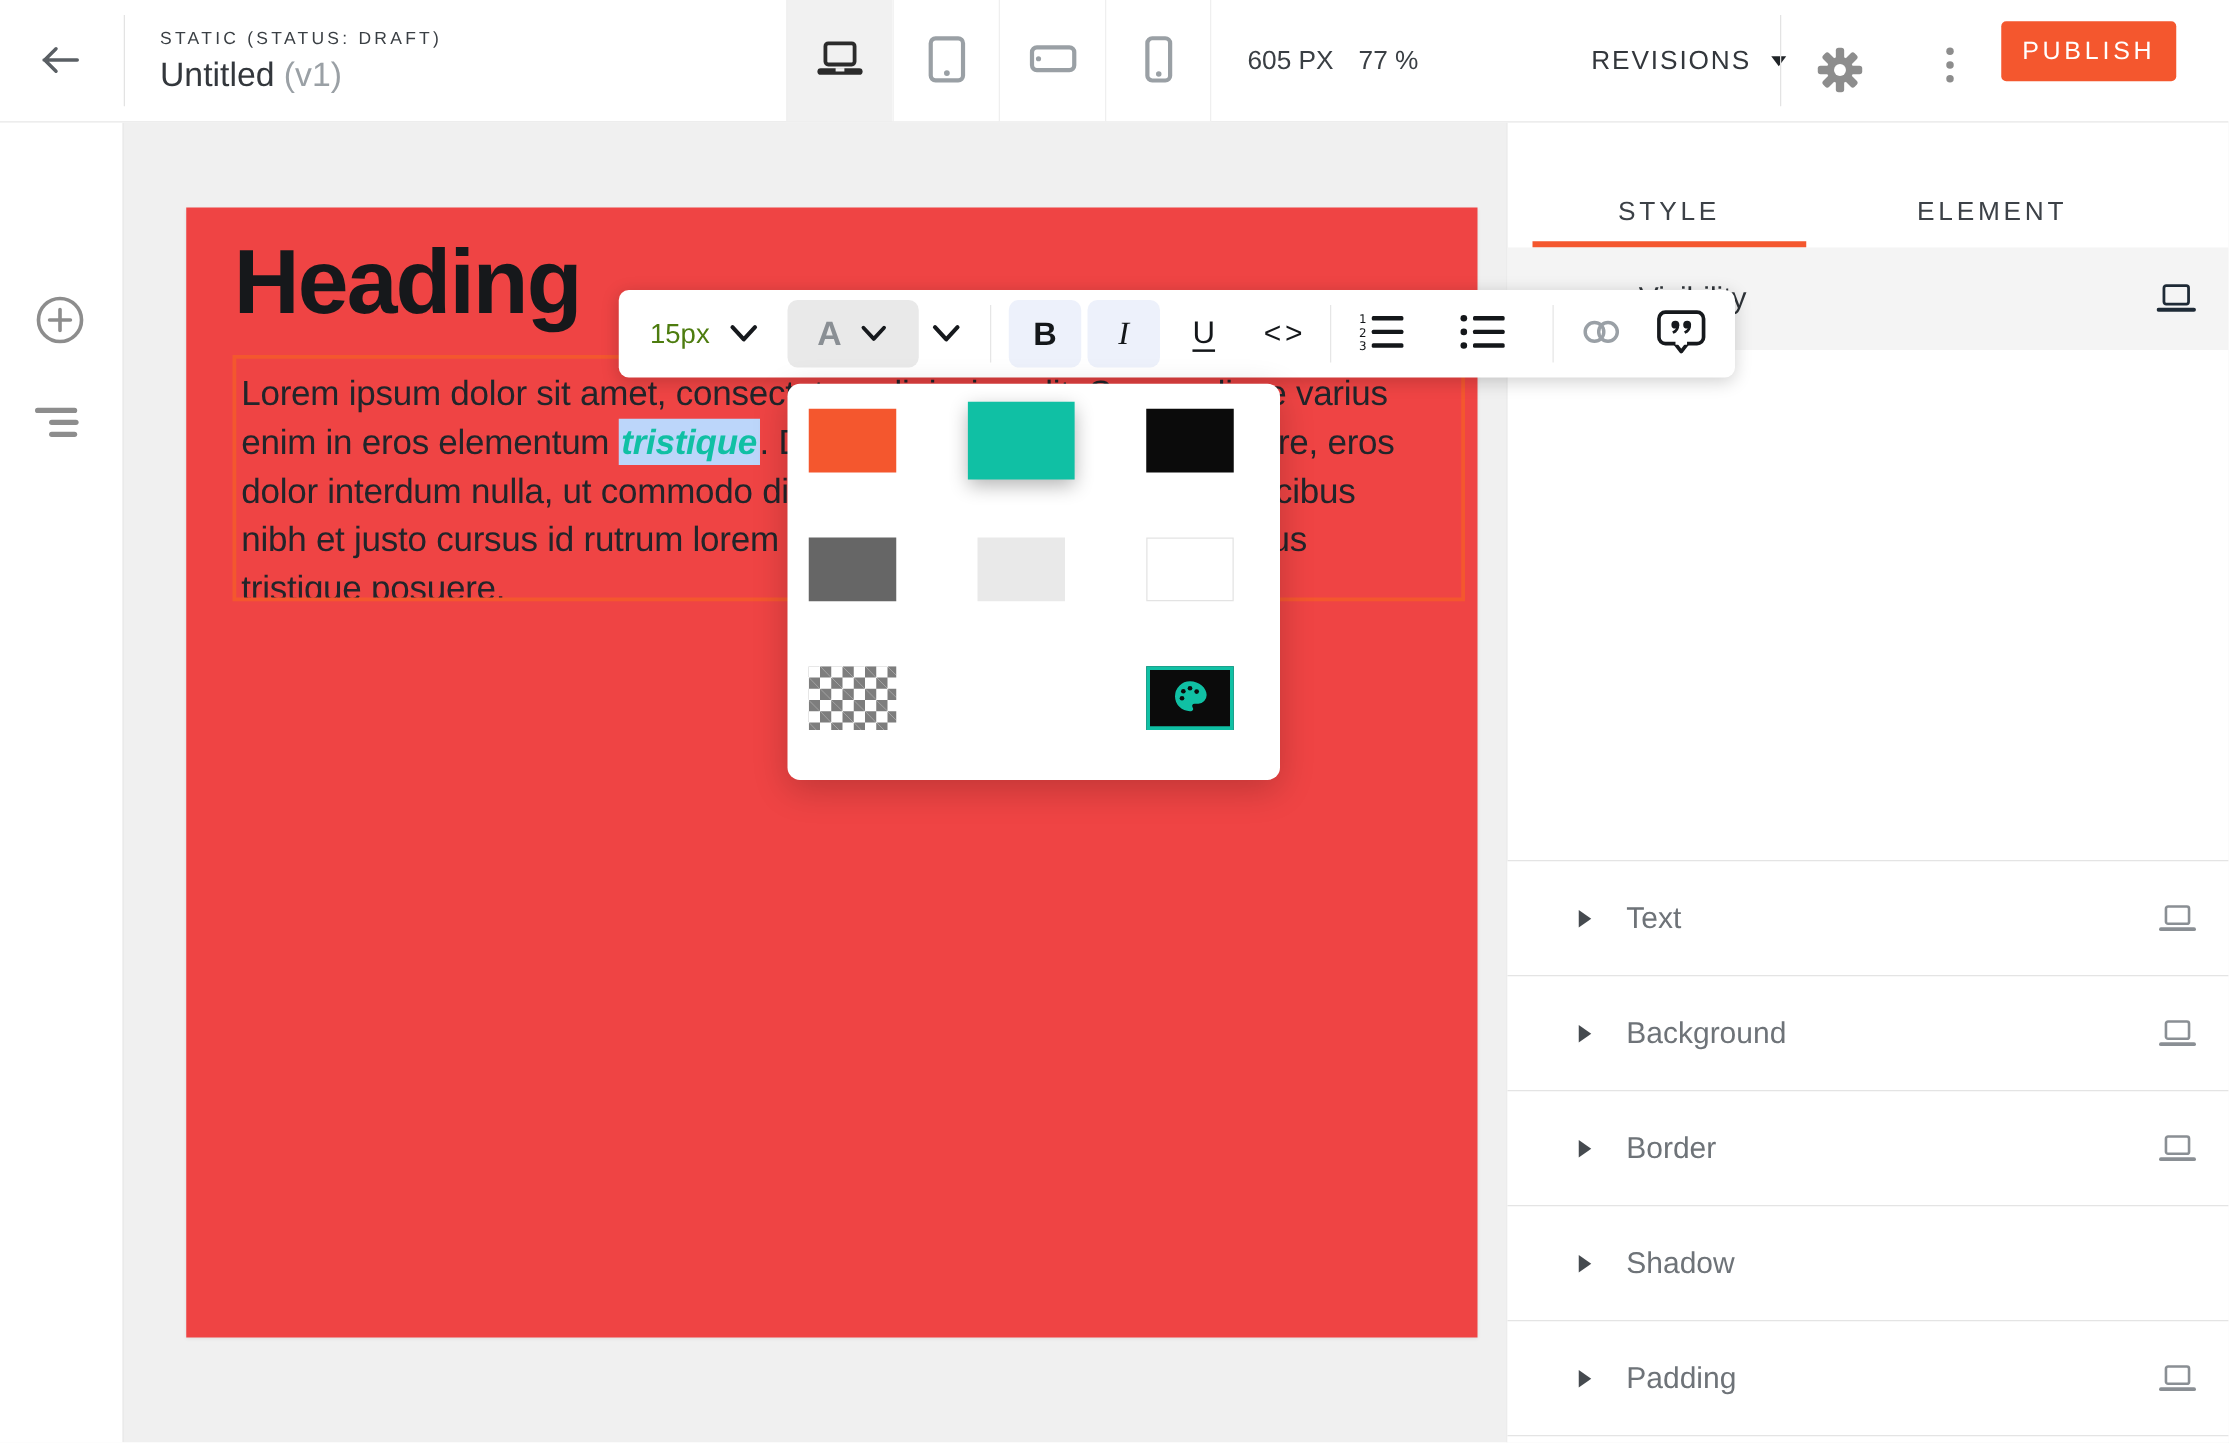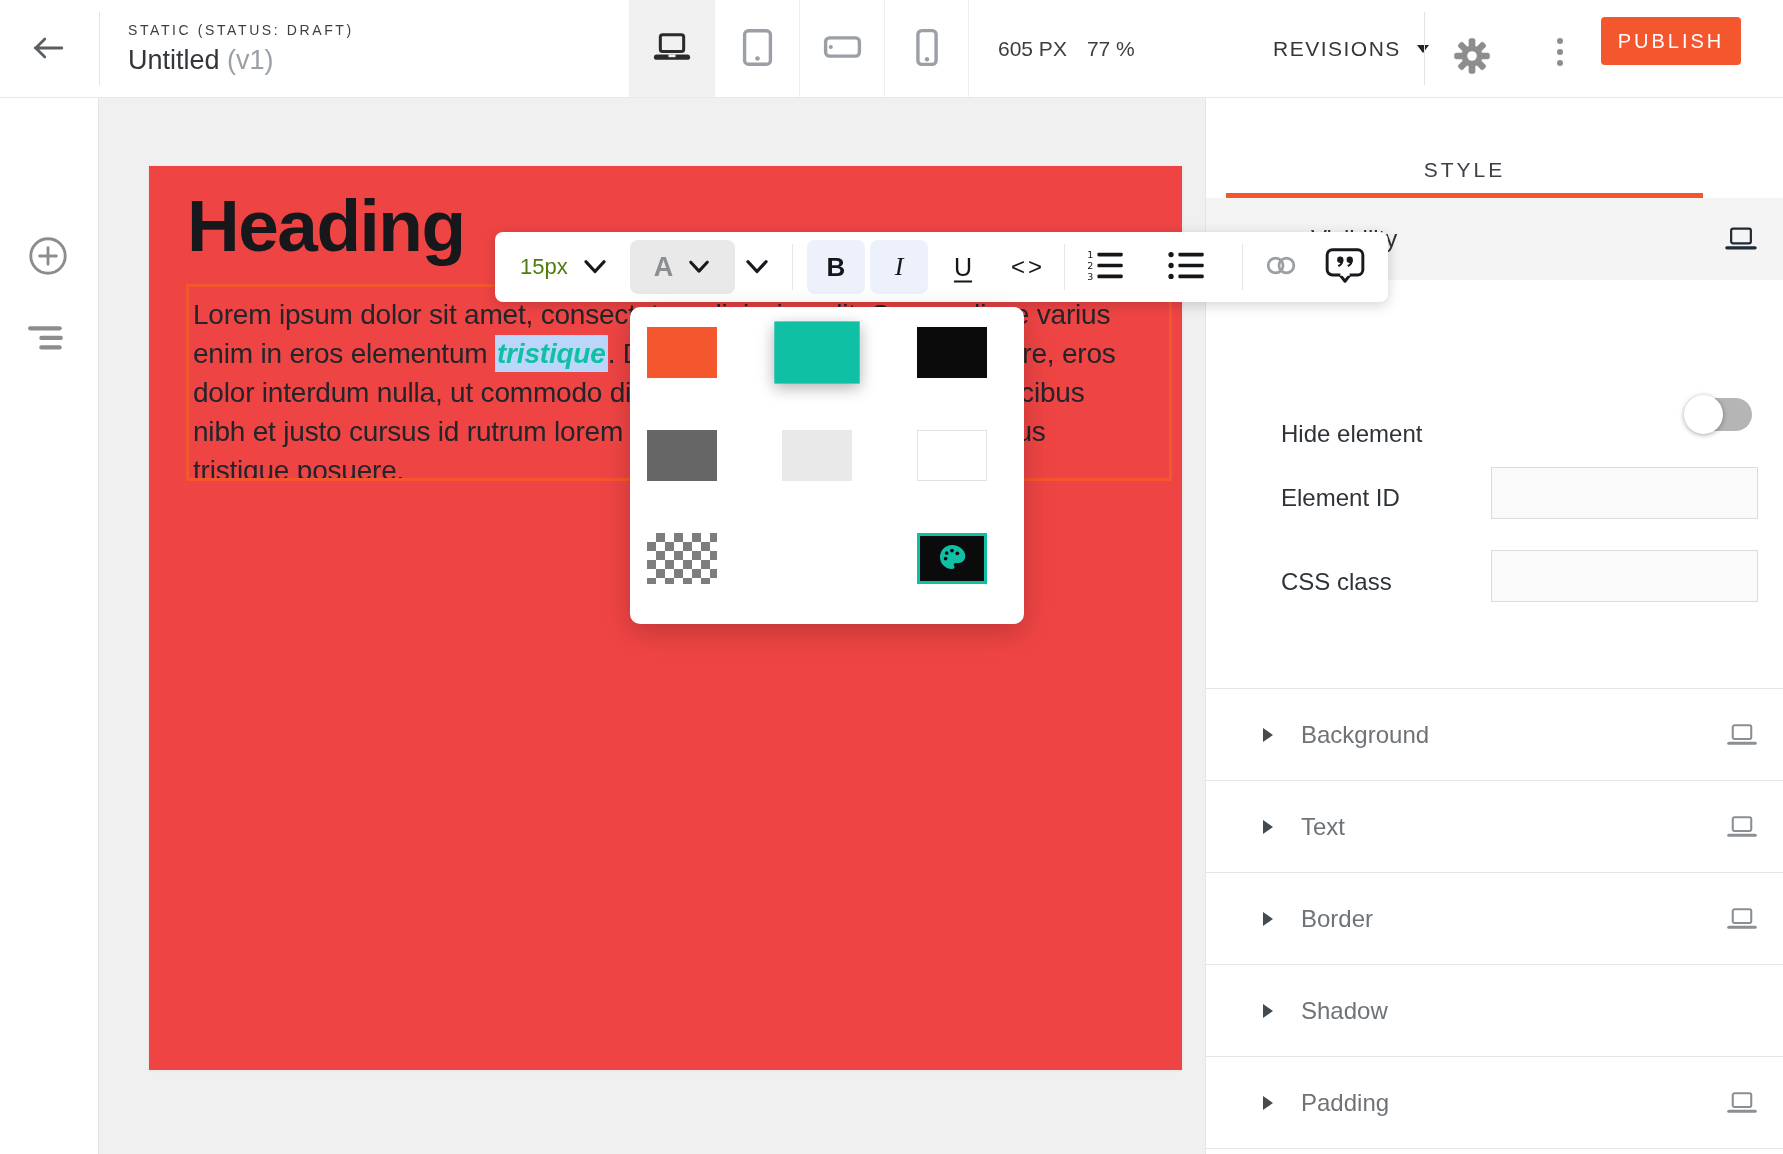--- a/index.html
+++ b/index.html
@@ -229,50 +229,41 @@
         <div class="para-line">dolor interdum nulla, ut commodo diam libero vitae erat. Aenean faucibus</div>
         <div class="para-line">nibh et justo cursus id rutrum lorem imperdiet. Nunc ut sem vitae risus</div>
         <div class="para-line">tristique posuere.</div>
       </div>
     </div>
   </main>
 
   <aside class="panel">
     <div class="tabs">
       <button class="tab active">STYLE</button>
+      <button class="tab">ELEMENT</button>
     </div>
     <div class="vis-header">
       <span class="vh-label">Visibility</span>
       <span class="vh-laptop">
         <svg viewBox="0 0 26 20" width="32" height="26">
             <use href="#sym-laptop"></use>
           </svg>
       </span>
     </div>
-    <div class="vis-body">
-      <span class="vb-label lbl-hide">Hide element</span>
-      <div class="toggle">
-          <div class="knob"></div>
-        </div>
-      <span class="vb-label lbl-eid">Element ID</span>
-      <input class="panel-input inp-eid" value="" style="">
-      <span class="vb-label lbl-css">CSS class</span>
-      <input class="panel-input inp-css" value="" style="">
-    </div>
     <div class="sections">
         <button class="sec-row">
           <span class="sec-chev"></span>
-          <span class="sec-label">Background</span>
+          <span class="sec-label">Text</span>
           <span class="sec-laptop"><svg viewBox="0 0 26 20" width="30" height="24">
               <use href="#sym-laptop"></use>
             </svg></span>
         </button>
         <button class="sec-row">
           <span class="sec-chev"></span>
-          <span class="sec-label">Text</span>
+          <span class="sec-label">Background</span>
           <span class="sec-laptop"><svg viewBox="0 0 26 20" width="30" height="24">
               <use href="#sym-laptop"></use>
             </svg></span>
         </button>
         <button class="sec-row">
           <span class="sec-chev"></span>
           <span class="sec-label">Border</span>
           <span class="sec-laptop"><svg viewBox="0 0 26 20" width="30" height="24">
               <use href="#sym-laptop"></use>
             </svg></span>

